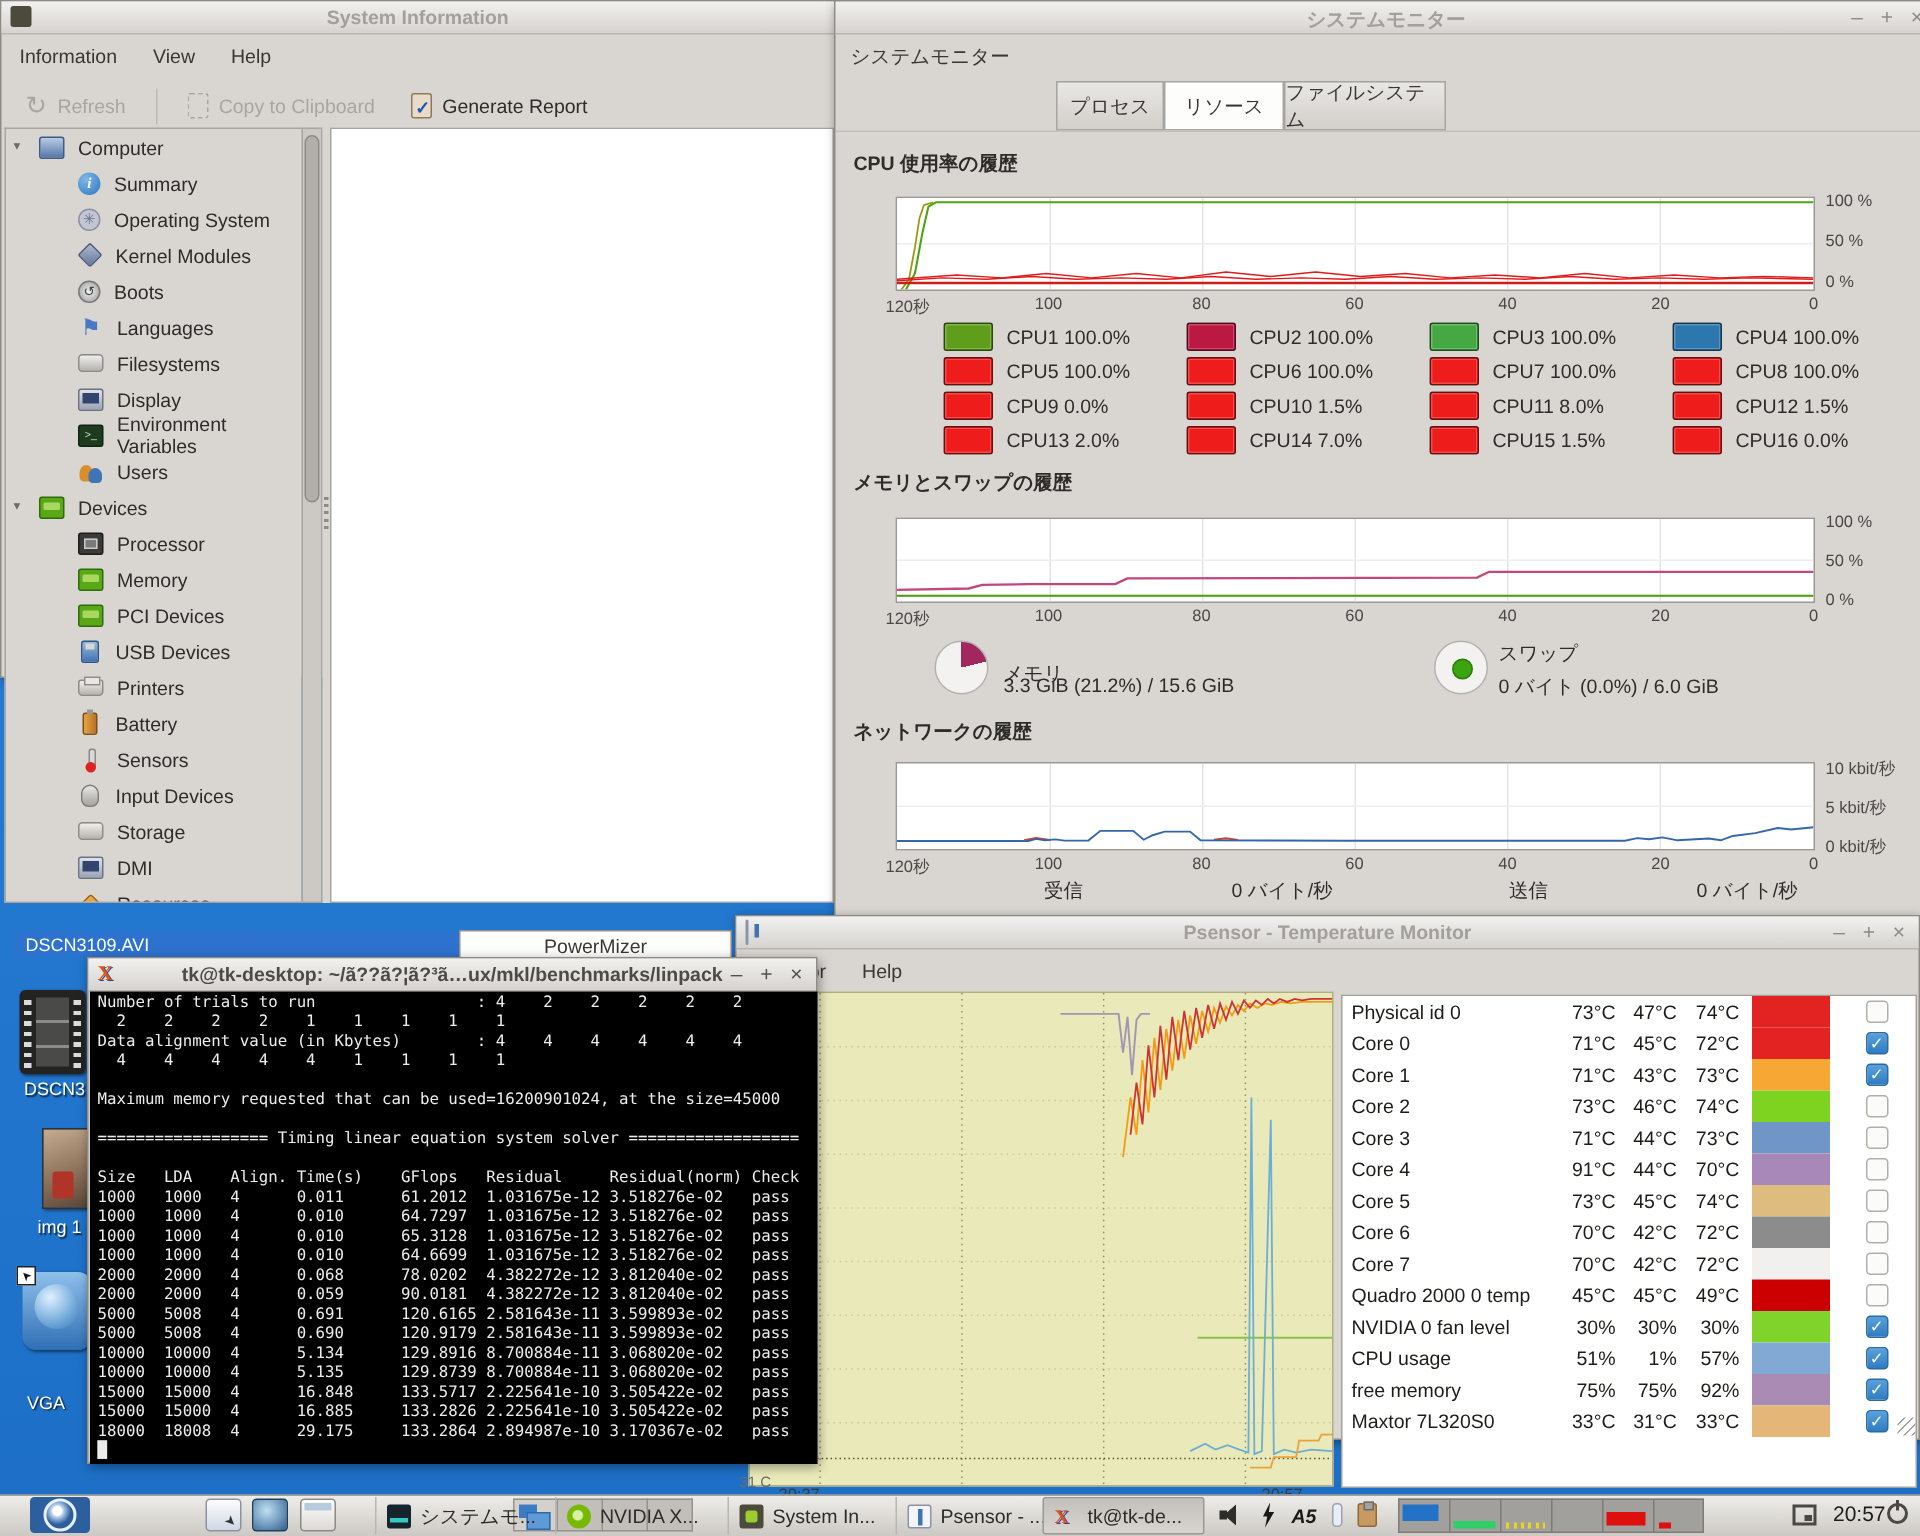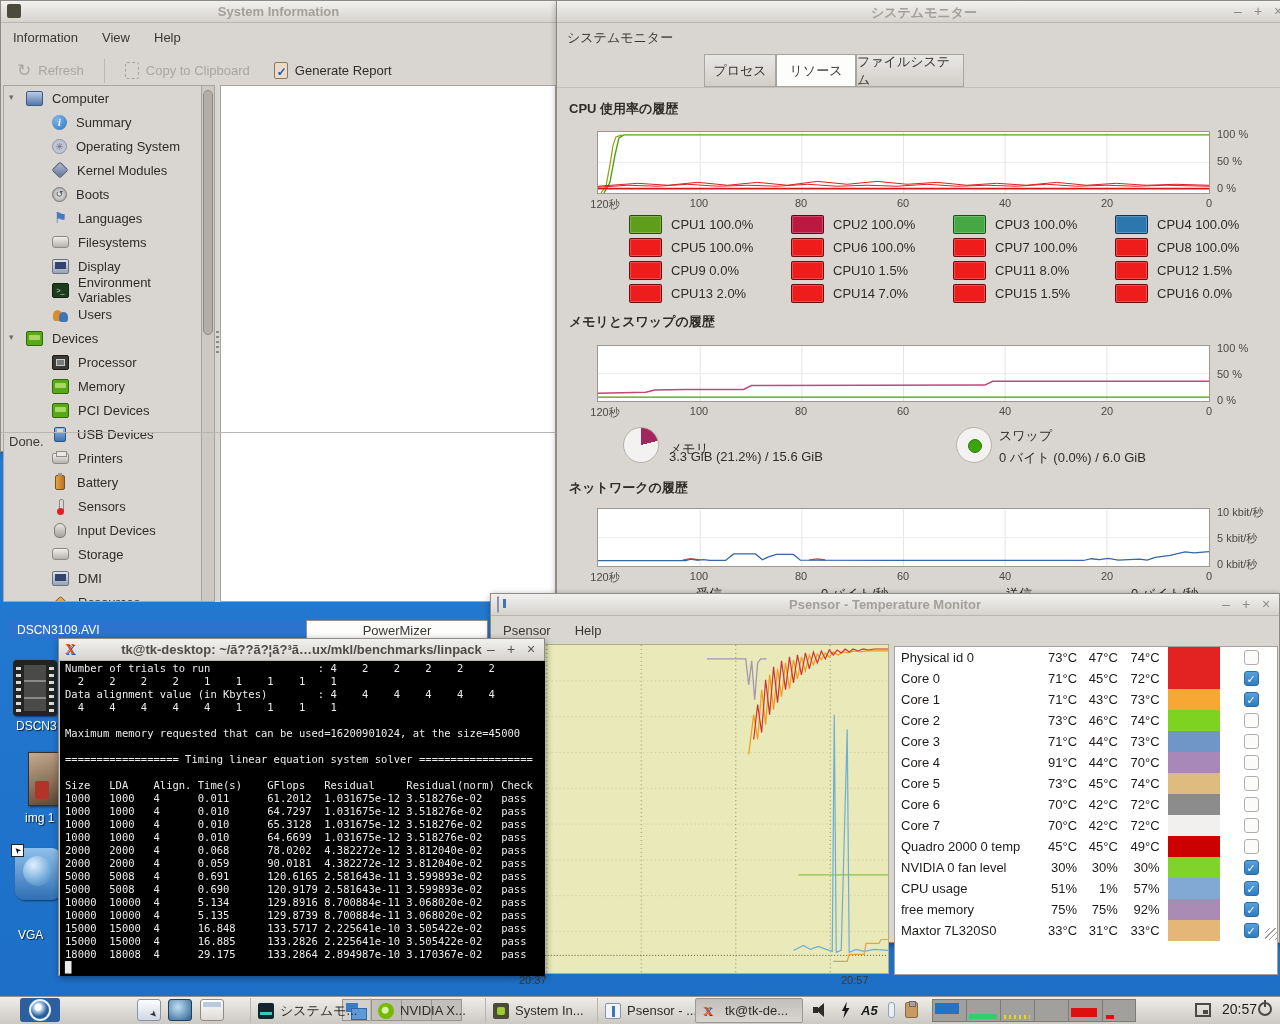--- a/index.html
+++ b/index.html
@@ -84,21 +84,21 @@
 .ylab{position:absolute;font-size:11px;color:#4a4845;white-space:nowrap}
 .xlab{position:absolute;font-size:11px;color:#4a4845;transform:translateX(-50%);white-space:nowrap}
 .litem{position:absolute;display:flex;align-items:center;gap:9px;white-space:nowrap}
 .lsw{width:33px;height:19px;border:1px solid rgba(0,0,0,.55);border-radius:2px;box-shadow:inset 0 0 0 1px rgba(255,255,255,.22)}
 .pie{position:absolute;width:36px;height:36px;border-radius:50%;border:1px solid #b5b2ae;background:conic-gradient(#a1275e 0 76deg,#f4f2f0 76deg 360deg)}
 .swapcirc{position:absolute;width:36px;height:36px;border-radius:50%;border:1px solid #b5b2ae;background:#f4f2f0}
 .swapcirc::before{content:"";position:absolute;left:11px;top:11px;width:12px;height:12px;border-radius:50%;background:#3ba50f;border:1px solid #2a7a08}
 .stlbl{position:absolute;color:#2e2c29}
 .stval{position:absolute;color:#2e2c29}
 
-.pswin{left:490px;top:593px;width:790px;height:350px}
+.pswin{left:490px;top:610px;width:790px;height:350px}
 .psico{width:13px;height:13px;background:#f2f4f8;border:1px solid #8a93a8;border-radius:2px;position:relative}
 .psico::before{content:"";position:absolute;left:5px;top:2px;width:3px;height:9px;background:#3f74b5}
 .pgraph{position:absolute;left:8px;top:50px;width:390px;height:330px;background:#e9e9b9;border:1px solid #b0ad85}
 .ptime{position:absolute;font-size:11px;color:#3c3a36}
 .ptable{position:absolute;left:403px;top:52px;width:384px;height:329px;background:#fff;border:1px solid #a5a29e;overflow:hidden}
 .phr{display:flex;height:28px;align-items:center;border-bottom:1px solid #c9c6c2;color:#2e2c29;background:linear-gradient(#fdfdfd,#efedeb)}
 .phc{height:100%;display:flex;align-items:center;border-right:1px solid #dddbd8;padding:0 6px}
 .prow{display:flex;height:21px;align-items:center;color:#1e1c1a}
 .c-name{width:142px;padding:0 6px;overflow:hidden;white-space:nowrap}
 .c-val{width:46px;text-align:right;padding-right:5px}
@@ -304,21 +304,20 @@
           <span>Resources</span>
         </div>
     </div>
     <div class="sbar">
         <div class="sthumb"></div>
       </div>
     <div class="paned">
         <div class="grip"></div>
       </div>
     <div class="rpanel"></div>
-    <div class="statusbar"><span>Done.</span></div>
   </div>
 
   <div class="nvpeek">
       <span>PowerMizer</span>
     </div>
 
   <div class="win smwin">
     <div class="tb">
       <span class="ticon smico"></span>
       <span class="tt">システムモニター</span>

